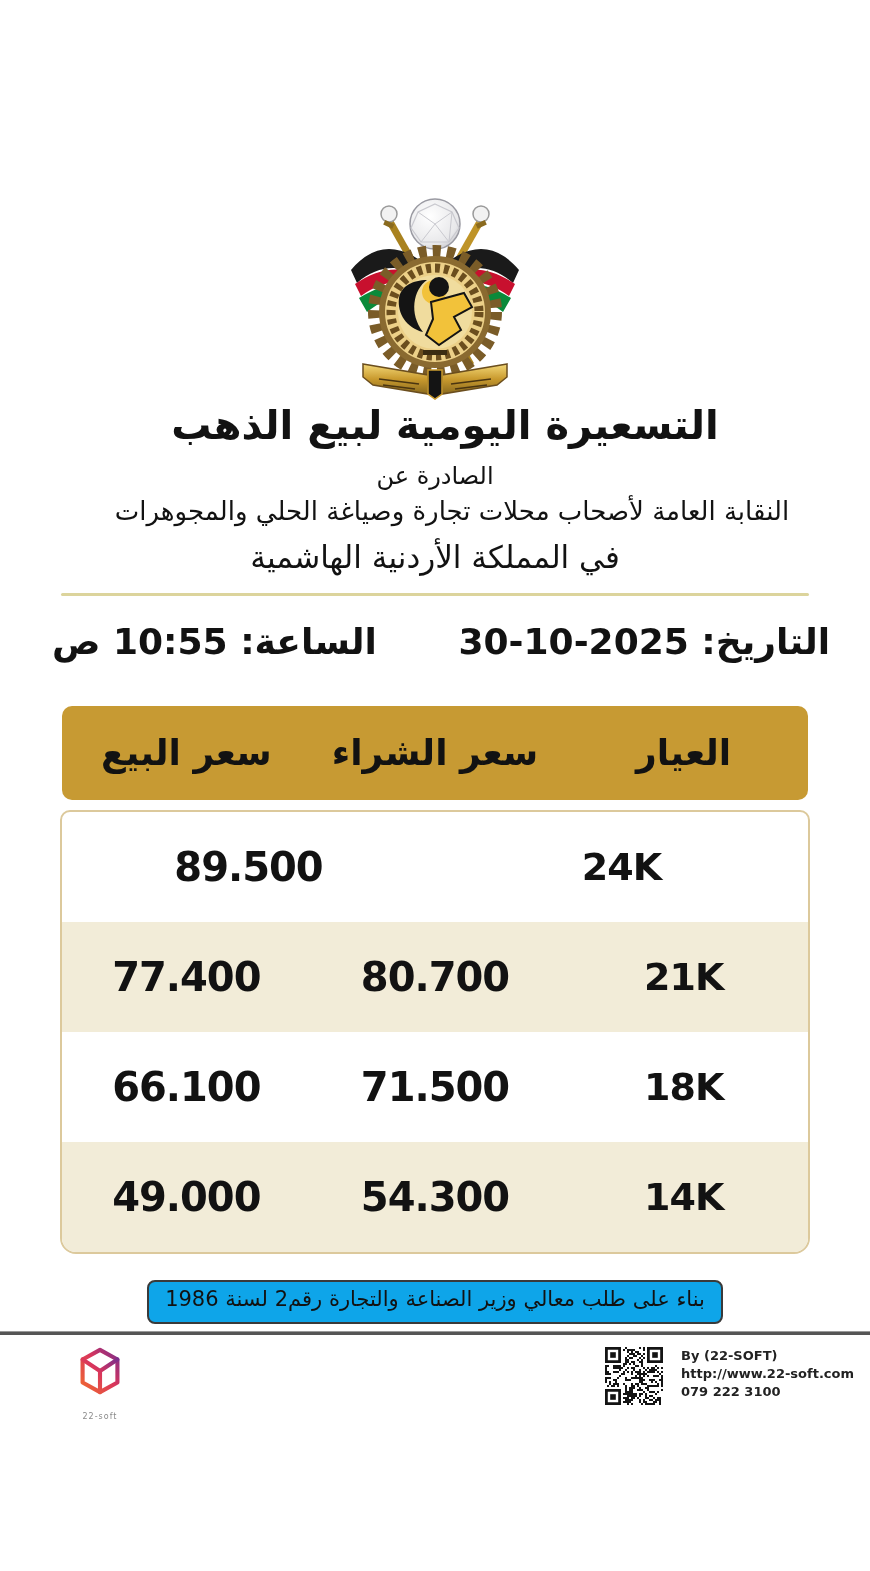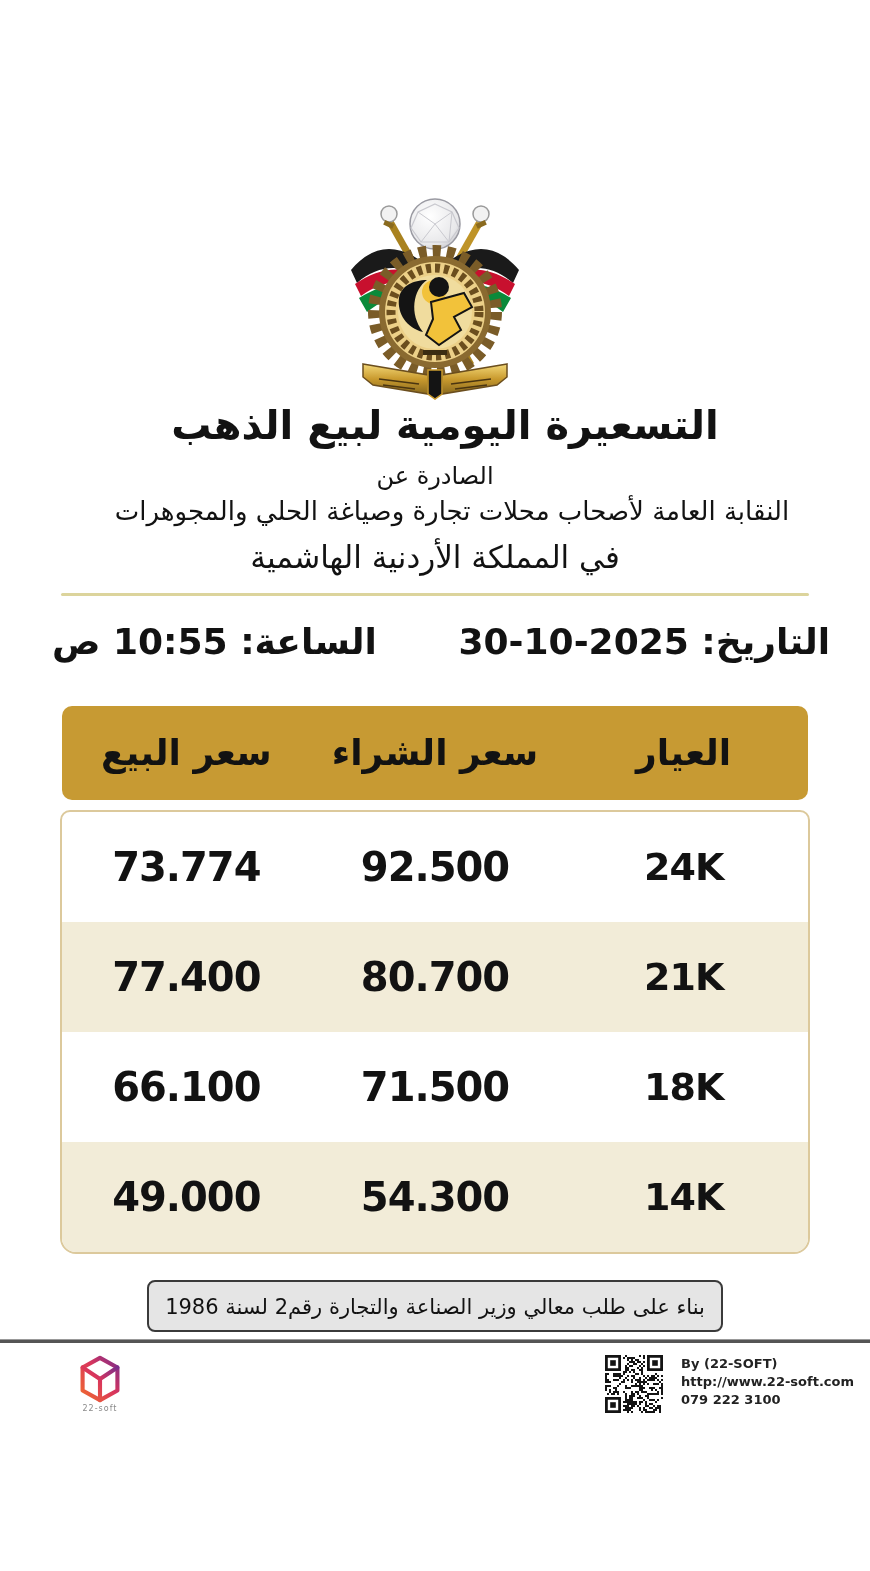--- a/index.html
+++ b/index.html
@@ -28,27 +28,27 @@
     margin:10px auto 0;width:746px;border:2px solid var(--row_border,#dcc99c);
     border-radius:10px 10px 16px 16px;overflow:hidden;background:#fff;
   }
   .tr{height:110px;display:flex;align-items:center;}
   .tr.alt{background:var(--cream,#f2ecd8);}
   .td{flex:1;text-align:center;font-size:40px;font-weight:800;letter-spacing:-1px;}
   .td.karat{font-size:38px;}
   .note-wrap{margin-top:26px;text-align:center;}
   .note{
     display:inline-block;border:2px solid var(--note_border,#3a3a3a);border-radius:8px;
-    padding:11px 16px 8px;font-size:21px;line-height:1.4;background:#e5e5e5;
+    padding:3px 16px 8px;font-size:21px;line-height:1.4;background:#0ea5e9;
   }
   .hr-dark{margin-top:7px;width:100%;height:3px;background:var(--divider_dark,#555);border-top:1px solid #999;}
   .bottom{display:flex;justify-content:space-between;align-items:flex-start;padding:12px 16px 0 70px;}
   .brand{width:60px;text-align:center;}
   .brand svg{width:44px;height:48px;display:block;margin:0 auto;}
-  .brand-label{font-size:8px;color:#8a8a8a;letter-spacing:1px;margin-top:1px;}
+  .brand-label{font-size:8px;color:#8a8a8a;letter-spacing:1px;margin-top:17px;}
   .credit{display:flex;gap:18px;align-items:flex-start;direction:ltr;}
   .credit svg{width:58px;height:58px;display:block;}
   .credit-lines{font-size:13px;font-weight:700;color:var(--credit_ink,#222);line-height:1.4;text-align:left;}
 </style>
 </head>
 <body>
 
 <div class="page">
 
   <svg class="emblem" viewBox="0 0 200 220" aria-hidden="true">
@@ -138,22 +138,21 @@
 
   <div class="thead" dir="rtl">
     <div class="th">العيار</div>
     <div class="th">سعر الشراء</div>
     <div class="th">سعر البيع</div>
   </div>
 
   <div class="tbody">
     <div class="tr" dir="rtl">
       <div class="td karat">24K</div>
-      <div class="td">92.500</div>
-      <div class="td">73.774</div>
+      <div class="td">89.500</div>
     </div>
     <div class="tr alt" dir="rtl">
       <div class="td karat">21K</div>
       <div class="td">80.700</div>
       <div class="td">77.400</div>
     </div>
     <div class="tr" dir="rtl">
       <div class="td karat">18K</div>
       <div class="td">71.500</div>
       <div class="td">66.100</div>

